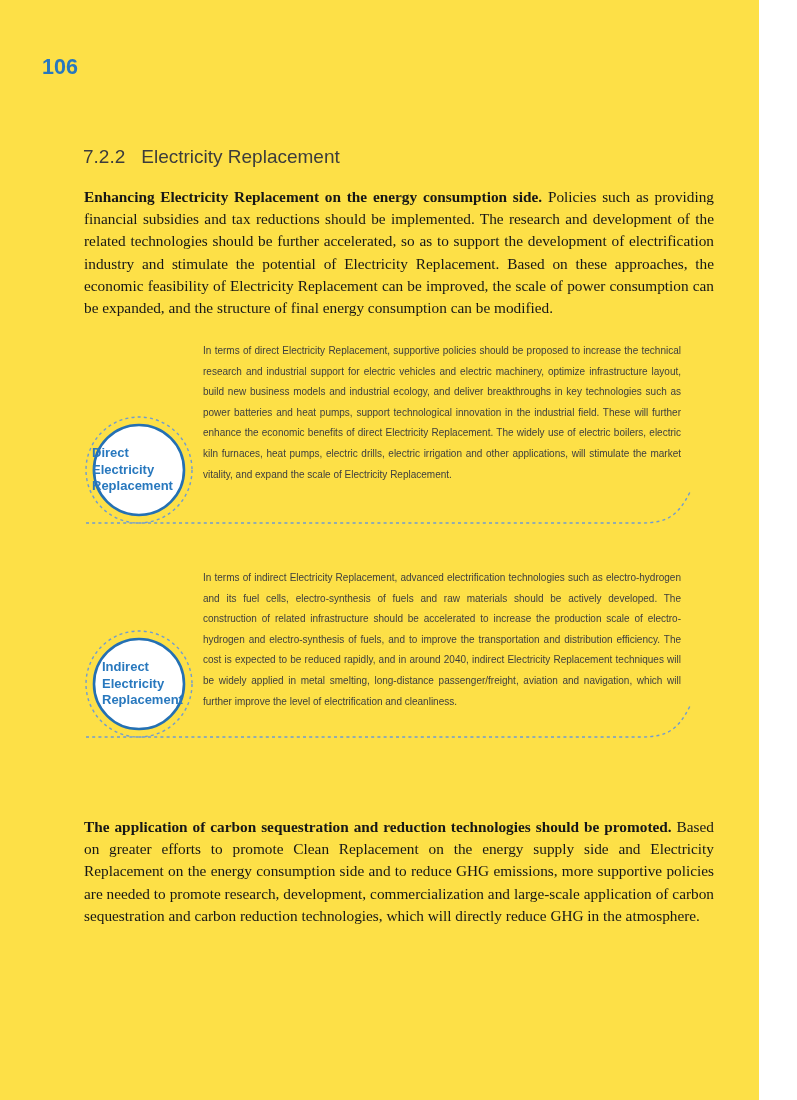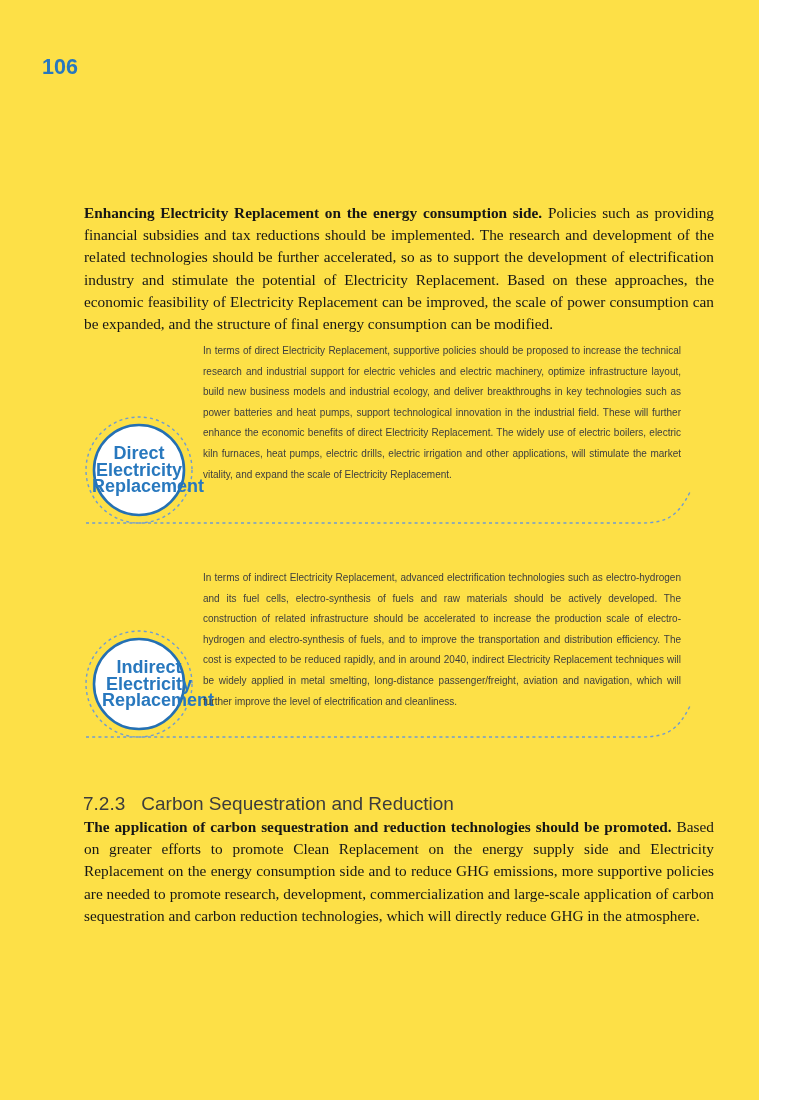--- a/index.html
+++ b/index.html
@@ -20,40 +20,43 @@
   .h-num{margin-right:16px;}
   .body-par{
     position:absolute;left:84px;width:630px;margin:0;
     font-family:"Liberation Serif",serif;font-size:15.3px;
     line-height:22.2px;text-align:justify;color:#161616;
   }
   .body-par b{font-weight:700;}
   .callout{position:absolute;left:75px;width:660px;height:205px;}
   .callout svg{position:absolute;left:0;top:0;pointer-events:none;}
   .badge{
-    position:absolute;width:94px;text-align:center;
+    position:absolute;width:94px;text-align:left;
     font-family:"Liberation Sans",sans-serif;font-weight:700;
-    font-size:18px;line-height:16.5px;color:#2878BE;
+    font-size:13px;line-height:16.5px;color:#2878BE;
   }
   .badge span{display:block;}
   .callout-text{
     position:absolute;left:128px;width:478px;
     font-family:"Liberation Sans",sans-serif;font-size:10px;
     line-height:20.6px;text-align:justify;color:#3e3e3e;
   }
 </style>
 </head>
 <body>
 
 <div class="page">
 
   <div class="page-number">106</div>
 
+  <h2 class="heading" style="top:146px">
+    <span class="h-num">7.2.2</span><span class="h-title">Electricity Replacement</span>
+  </h2>
 
-  <p class="body-par" style="top:202px">
+  <p class="body-par" style="top:186px">
     <b>Enhancing Electricity Replacement on the energy consumption side.</b><span> Policies such as providing financial subsidies and tax reductions should be implemented. The research and development of the related technologies should be further accelerated, so as to support the development of electrification industry and stimulate the potential of Electricity Replacement. Based on these approaches, the economic feasibility of Electricity Replacement can be improved, the scale of power consumption can be expanded, and the structure of final energy consumption can be modified.</span>
   </p>
 
   <div class="callout" style="top:335px">
     <svg width="660" height="205" viewBox="0 0 660 205">
       <path d="M 11 188 L 566 188 C 592 188 603 181 615 157" fill="none" stroke="#6F9BD2" stroke-width="1.4" stroke-dasharray="3 3.2"></path>
       <circle cx="64" cy="135" r="53" fill="none" stroke="#6F9BD2" stroke-width="1.4" stroke-dasharray="3 3.2"></circle>
       <circle cx="64" cy="135" r="45" fill="#ffffff" stroke="#2470B3" stroke-width="2.6"></circle>
     </svg>
     <div class="badge" style="left:17px;top:110px">
@@ -71,21 +74,18 @@
       <circle cx="64" cy="129" r="45" fill="#ffffff" stroke="#2470B3" stroke-width="2.6"></circle>
     </svg>
     <div class="badge" style="left:27px;top:104px">
       <span>Indirect</span>
       <span>Electricity</span>
       <span>Replacement</span>
     </div>
     <div class="callout-text" style="top:13px">In terms of indirect Electricity Replacement, advanced electrification technologies such as electro-hydrogen and its fuel cells, electro-synthesis of fuels and raw materials should be actively developed. The construction of related infrastructure should be accelerated to increase the production scale of electro-hydrogen and electro-synthesis of fuels, and to improve the transportation and distribution efficiency. The cost is expected to be reduced rapidly, and in around 2040, indirect Electricity Replacement techniques will be widely applied in metal smelting, long-distance passenger/freight, aviation and navigation, which will further improve the level of electrification and cleanliness.</div>
   </div>
 
-  <h2 class="heading" style="top:793px">
-    <span class="h-num">7.2.3</span><span class="h-title">Carbon Sequestration and Reduction</span>
-  </h2>
 
   <p class="body-par" style="top:816px">
     <b>The application of carbon sequestration and reduction technologies should be promoted.</b><span> Based on greater efforts to promote Clean Replacement on the energy supply side and Electricity Replacement on the energy consumption side and to reduce GHG emissions, more supportive policies are needed to promote research, development, commercialization and large-scale application of carbon sequestration and carbon reduction technologies, which will directly reduce GHG in the atmosphere.</span>
   </p>
 
 </div>
 
 </body></html>

